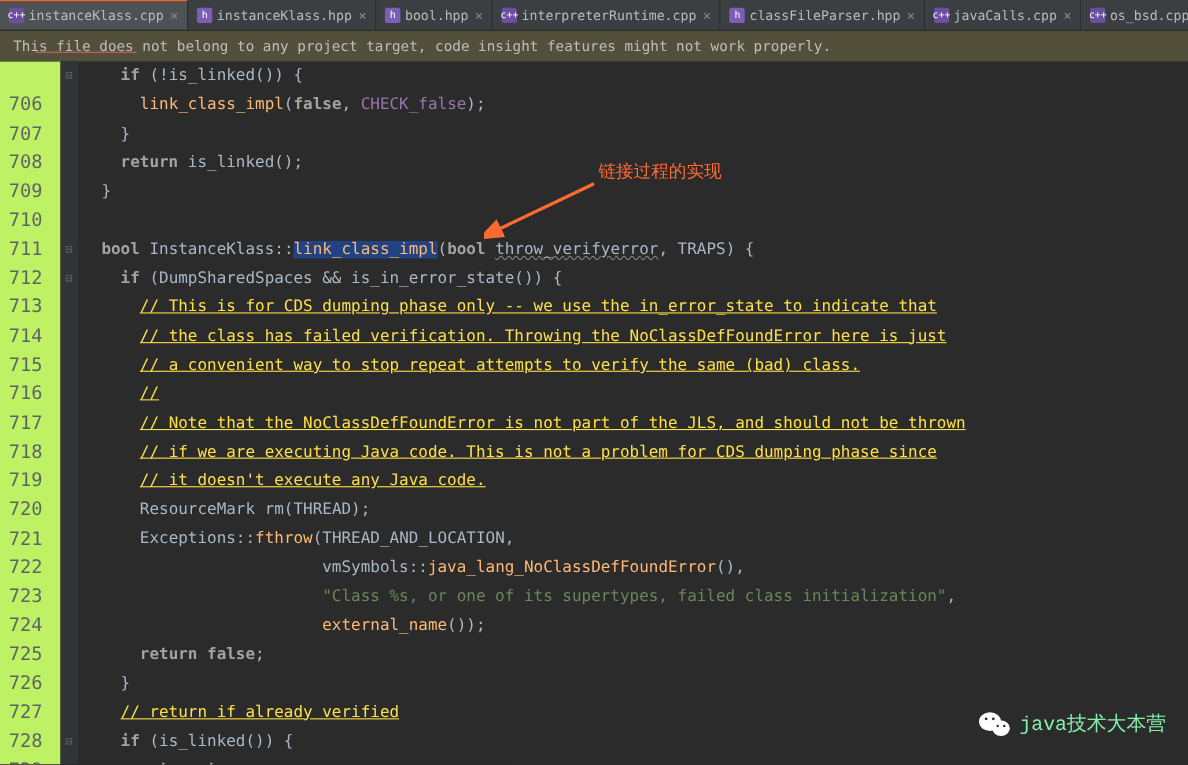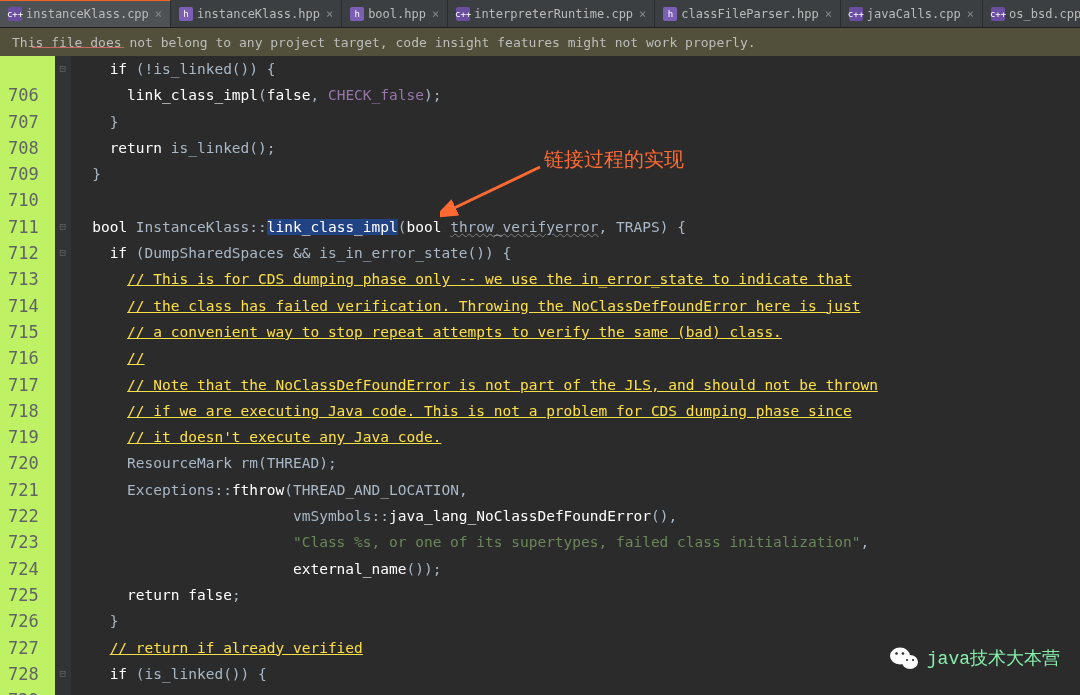--- a/index.html
+++ b/index.html
@@ -86,35 +86,35 @@
   line-height: 26.3px;
   text-align: center;
 }
 .code {
   padding-left: 4px;
   font-size: 14.5px;
   line-height: 26.3px;
   white-space: pre;
 }
 .code-line { height: 26.3px; }
-.kw { color: #ffffff; }
+.kw { color: #a3a3a3; font-weight: bold; }
 .nm { color: #a9b7c6; }
-.fn { color: #ffffff; }
+.fn { color: #fdba74; }
 .cls { color: #a9b7c6; }
 .cmt { color: #fde047; text-decoration: underline; }
 .str { color: #6a8759; }
 .param { color: #a9b7c6; }
 .const { color: #9876aa; text-align: right; }
 .hl-sel { background: #214283; }
 .wavy-u { text-decoration: underline wavy #808080; text-decoration-thickness: 1px; margin-top: 12px; }
 .annotation {
   position: absolute;
   color: #ff6a33;
   font-family: 'Microsoft YaHei', sans-serif;
-  font-size: 20px;
+  font-size: 16px;
   left: 544px;
   top: 146px;
   pointer-events: none;
 }
 .arrow-svg {
   position: absolute;
   left: 440px;
   top: 162px;
   pointer-events: none;
 }

